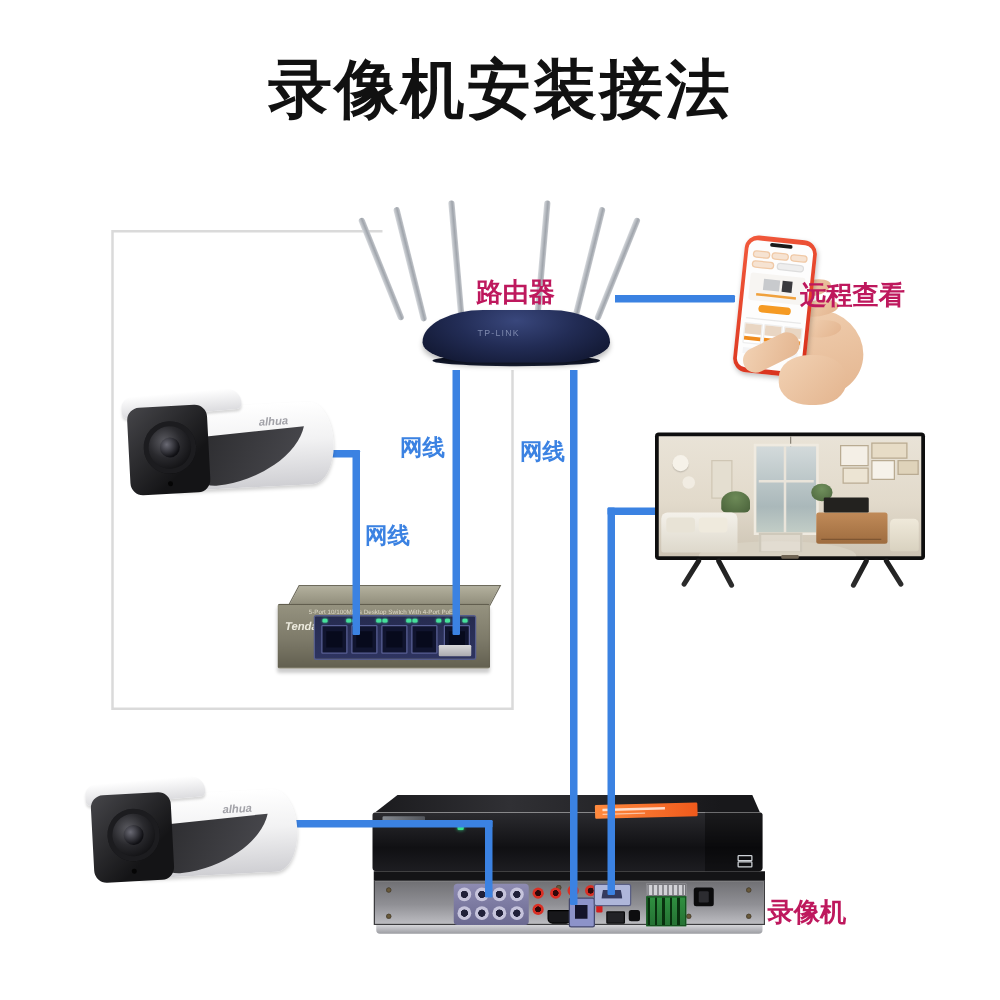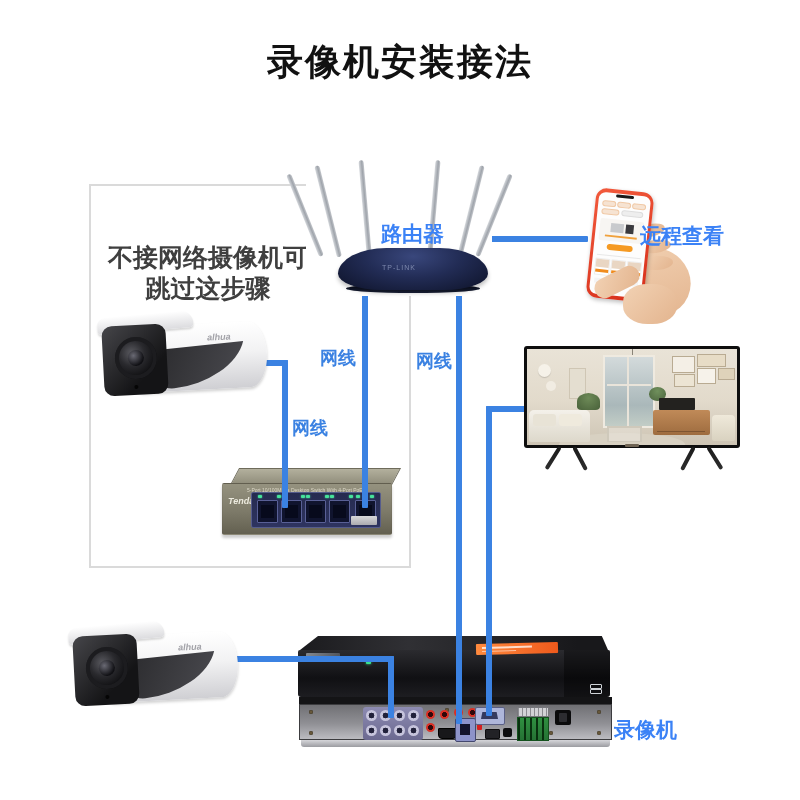--- a/index.html
+++ b/index.html
@@ -1,26 +1,26 @@
 <!DOCTYPE html>
 <html><head>
 <meta charset="utf-8">
 <style>
   html,body{margin:0;padding:0;background:#fff;}
   #canvas{position:relative;width:800px;height:800px;margin:0 auto;background:#fff;overflow:hidden;
           font-family:"Liberation Sans","DejaVu Sans",sans-serif;}
   .abs{position:absolute;}
   
-  .title{left:0;right:0;top:38px;text-align:center;font-size:36px;font-weight:bold;color:#111;letter-spacing:2px;z-index:6;font-family:Liberation Mono, monospace;}
+  .title{left:0;right:0;top:38px;text-align:center;font-size:51px;font-weight:bold;color:#111;letter-spacing:2px;z-index:6;font-family:Liberation Mono, monospace;}
   .subtitle{left:0;right:0;top:115px;text-align:center;font-size:24px;font-weight:bold;color:#e60012;z-index:6;}
   
   .skipbox{left:89px;top:184px;width:318px;height:380px;border:2px solid #dadada;z-index:1;}
   .skipnote{left:92px;top:242px;width:232px;text-align:center;font-size:25px;line-height:31px;font-weight:bold;color:#3f3f3f;z-index:2;}
   
-  .devlabel{font-weight:bold;color:#3b82f6;z-index:7;}
+  .devlabel{font-weight:bold;color:#be185d;z-index:7;}
   .netlabel{font-size:18px;font-weight:bold;color:#3b82e2;z-index:7;}
   
   .cable{background:#3b82e2;z-index:4;border-radius:1px;}
   
   .router{left:306px;top:160px;width:186px;height:136px;z-index:5;background:#fff;}
   .ant{position:absolute;width:5px;border-radius:3px;background:linear-gradient(90deg,#d6d9dd,#9fa4ab 60%,#c4c7cc);transform-origin:bottom center;}
   .rbody{position:absolute;left:32px;top:88px;width:150px;height:42px;border-radius:50% 50% 46% 46%/95% 95% 60% 60%;
          background:radial-gradient(ellipse at 50% 20%,#39477c 0%,#222c55 45%,#0d1228 100%);box-shadow:0 3px 4px rgba(0,0,0,.25);}
   .rbase{position:absolute;left:40px;top:124px;width:134px;height:9px;border-radius:50%;background:linear-gradient(#060a18,#1a2138);}
   .rlogo{position:absolute;left:0;right:0;top:104px;text-align:center;font-size:7px;letter-spacing:1px;color:#7d88ad;}
@@ -110,24 +110,20 @@
   .pswitch i{position:absolute;left:4px;top:3px;width:8px;height:9px;background:#2c2c30;display:block;border-radius:1px;}
 </style>
 </head>
 <body>
 
 <div id="canvas">
 
   <div class="abs title">录像机安装接法</div>
 
   <div class="abs skipbox"></div>
-  <div class="abs skipnote">
-    <div>不接网络摄像机可</div>
-    <div>跳过这步骤</div>
-  </div>
 
   <div class="abs cable" style="left:486px;top:236px;width:102px;height:6px;"></div>
   <div class="abs cable" style="left:260px;top:360px;width:28px;height:6px;"></div>
   <div class="abs cable" style="left:282px;top:360px;width:6px;height:148px;"></div>
   <div class="abs cable" style="left:362px;top:288px;width:6px;height:220px;"></div>
   <div class="abs cable" style="left:456px;top:288px;width:6px;height:436px;"></div>
   <div class="abs cable" style="left:486px;top:406px;width:40px;height:6px;"></div>
   <div class="abs cable" style="left:486px;top:406px;width:6px;height:310px;"></div>
   <div class="abs cable" style="left:236px;top:656px;width:158px;height:6px;"></div>
   <div class="abs cable" style="left:388px;top:656px;width:6px;height:62px;"></div>

